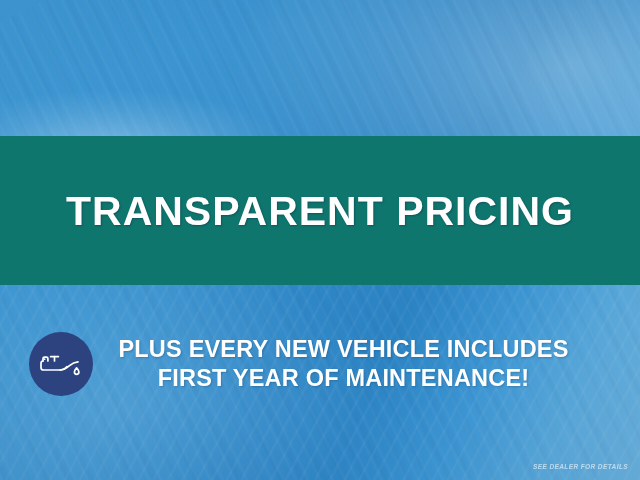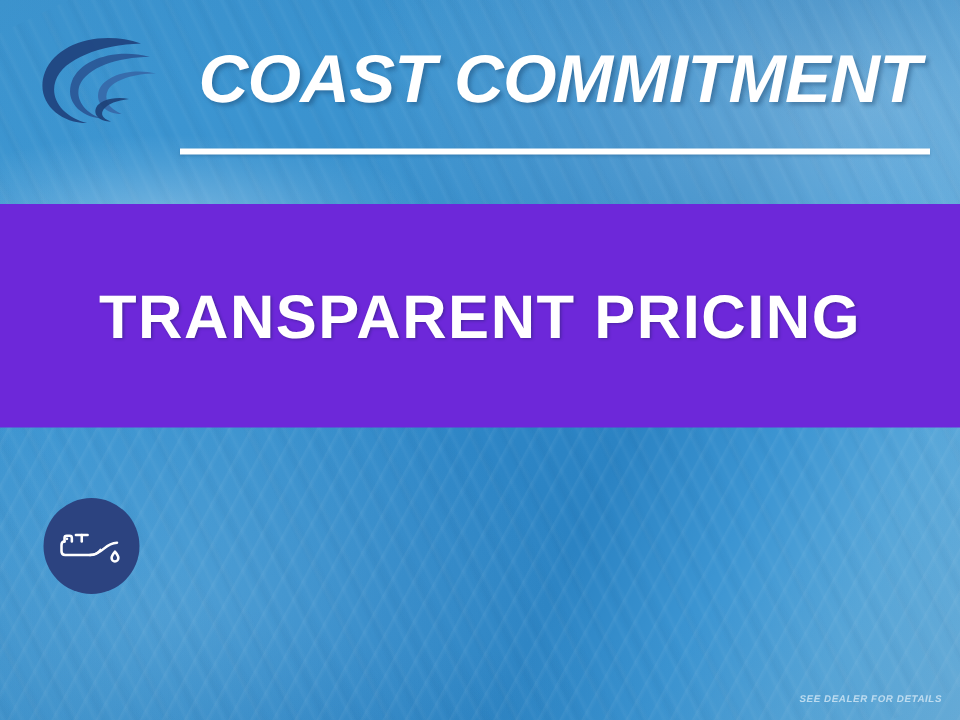--- a/index.html
+++ b/index.html
@@ -140,21 +140,21 @@
     box-shadow: 0 1px 2px rgba(20,60,100,0.25);
   }
 
   
   .headline-band {
     position: absolute;
     left: 0;
     top: 136px;
     width: 100%;
     height: 149px;
-    background: #6d28d9;
+    background: #0f766e;
     display: flex;
     flex-direction: column;
     align-items: center;
     justify-content: center;
   }
   .headline-line {
     color: #ffffff;
     font-weight: 700;
     font-size: 41px;
     line-height: 58px;
@@ -221,52 +221,41 @@
 
 <div class="banner">
 
   <div class="bg-base"></div>
   <div class="bg-wave-crest"></div>
   <div class="bg-streaks"></div>
   <div class="bg-foam"></div>
   <div class="bg-spray-top"></div>
   <div class="bg-vignette"></div>
 
-  <div class="header">
-
-    <div class="logo-mark">
-      <svg viewBox="0 0 86 66" xmlns="http://www.w3.org/2000/svg">
-        <path d="M70 7 C44 -2 14 6 6 26 C-1 44 14 60 34 60 C18 56 9 44 13 32 C18 17 43 8 70 7 Z" fill="#20457f" opacity="0.95"></path>
-        <path d="M76 16 C54 10 30 17 24 32 C19 45 29 56 44 57 C32 53 26 44 29 35 C34 23 54 16 76 16 Z" fill="#2a5796" opacity="0.92"></path>
-        <path d="M80 27 C64 23 46 28 42 38 C39 47 47 54 57 54 C48 50 45 44 48 38 C52 31 66 27 80 27 Z" fill="#3668a8" opacity="0.9"></path>
-        <path d="M62 44 C52 42 42 45 40 50 C38 55 43 59 50 59 C44 57 43 54 45 51 C48 47 54 45 62 44 Z" fill="#1d3f77" opacity="0.9"></path>
-      </svg>
-    </div>
-
-    <div class="brand-title">COAST COMMITMENT</div>
-
-    <div class="header-rule"></div>
-  </div>
 
   <div class="headline-band">
     <div class="headline-line line1">TRANSPARENT PRICING</div>
   </div>
 
   <div class="promo">
     <div class="promo-badge">
       <span>
         <svg viewBox="0 0 44 30" xmlns="http://www.w3.org/2000/svg" fill="none" stroke="#ffffff" stroke-width="1.7" stroke-linecap="round" stroke-linejoin="round">
           <path d="M4 12 C2.6 12 2 13 2 14.4 L2 18.5 C2 20 3 21 4.4 21 L21 21 C24.5 21 27.5 19.2 30.5 16.6 C33 14.4 36 13 39 12.8"></path>
           <path d="M4 12 L4 9.6 C4 8.8 4.7 8.2 5.5 8.2 L7.4 8.2 C8.2 8.2 8.9 8.8 8.9 9.6 L8.9 12"></path>
           <path d="M15.5 12 L15.5 7.6"></path>
           <path d="M11.6 7.6 L19.4 7.6"></path>
           <path d="M21 21 C24 21 26.5 19.6 28 17.6"></path>
           <circle cx="5.6" cy="10.2" r="0.9" fill="#ffffff" stroke="none"></circle>
           <path d="M37.6 18.8 C37.6 18.8 35.4 21.4 35.4 23 C35.4 24.3 36.4 25.3 37.6 25.3 C38.9 25.3 39.9 24.3 39.9 23 C39.9 21.4 37.6 18.8 37.6 18.8 Z"></path>
         </svg>
       </span>
     </div>
 
+    <div class="promo-text">
+      <div class="promo-line">PLUS EVERY NEW VEHICLE INCLUDES</div>
+      <div class="promo-line">FIRST YEAR OF MAINTENANCE!</div>
+    </div>
   </div>
 
   <div class="fine-print">SEE DEALER FOR DETAILS</div>
 
 </div>
 
 </body></html>

